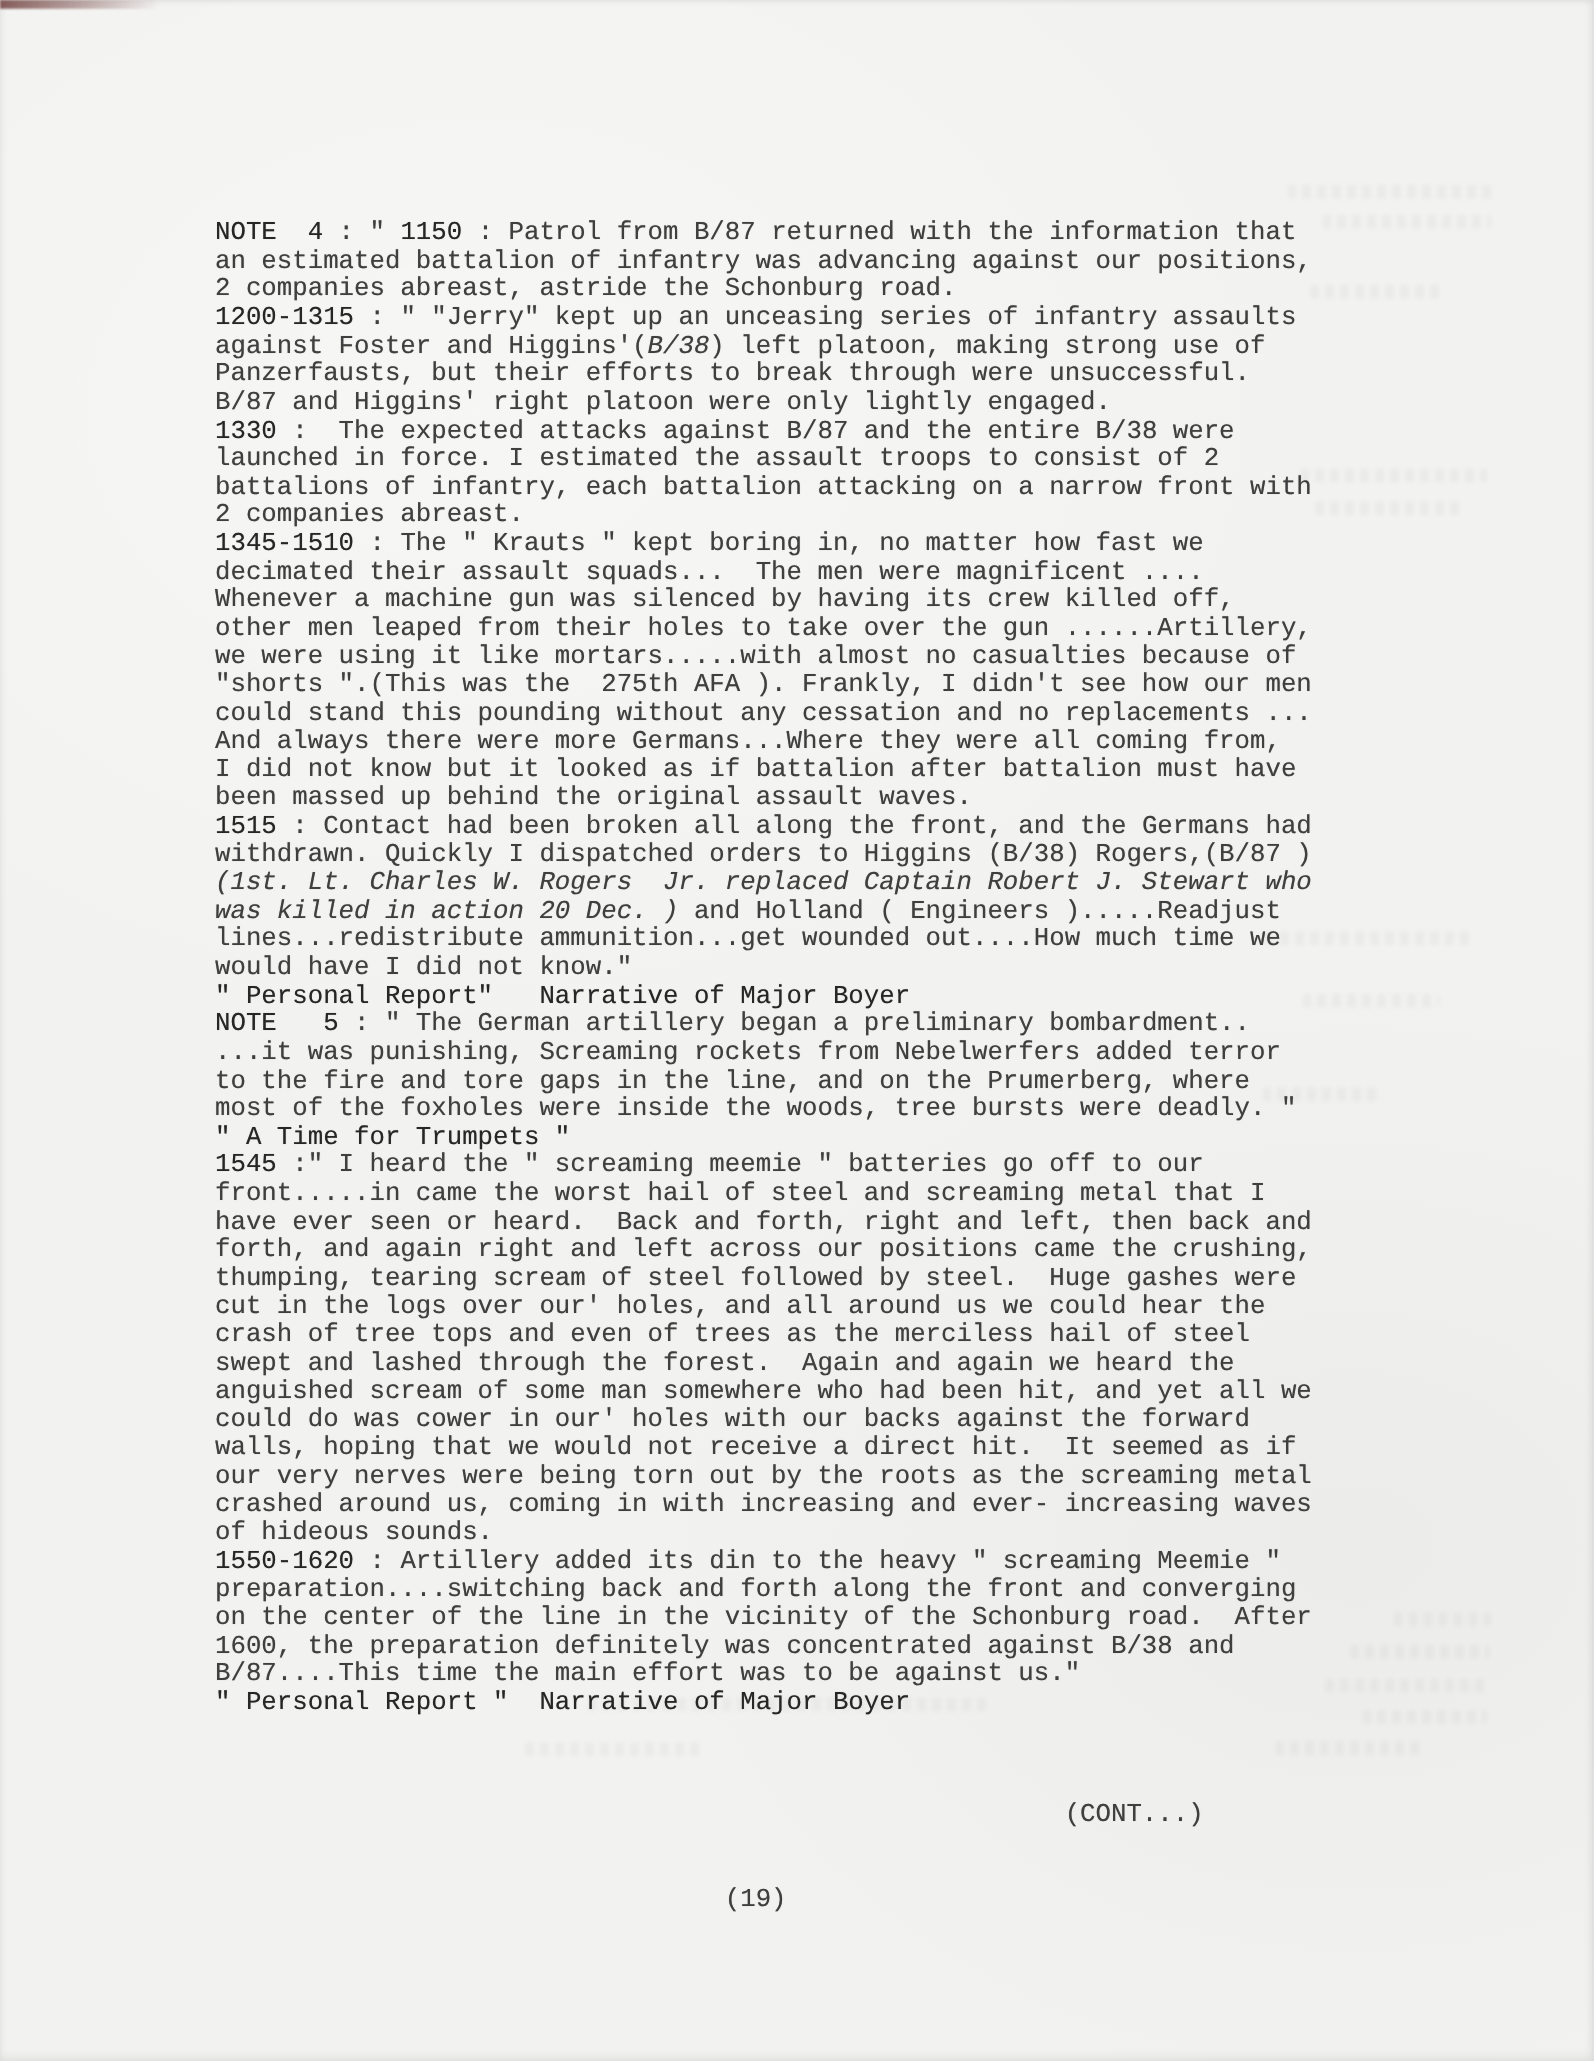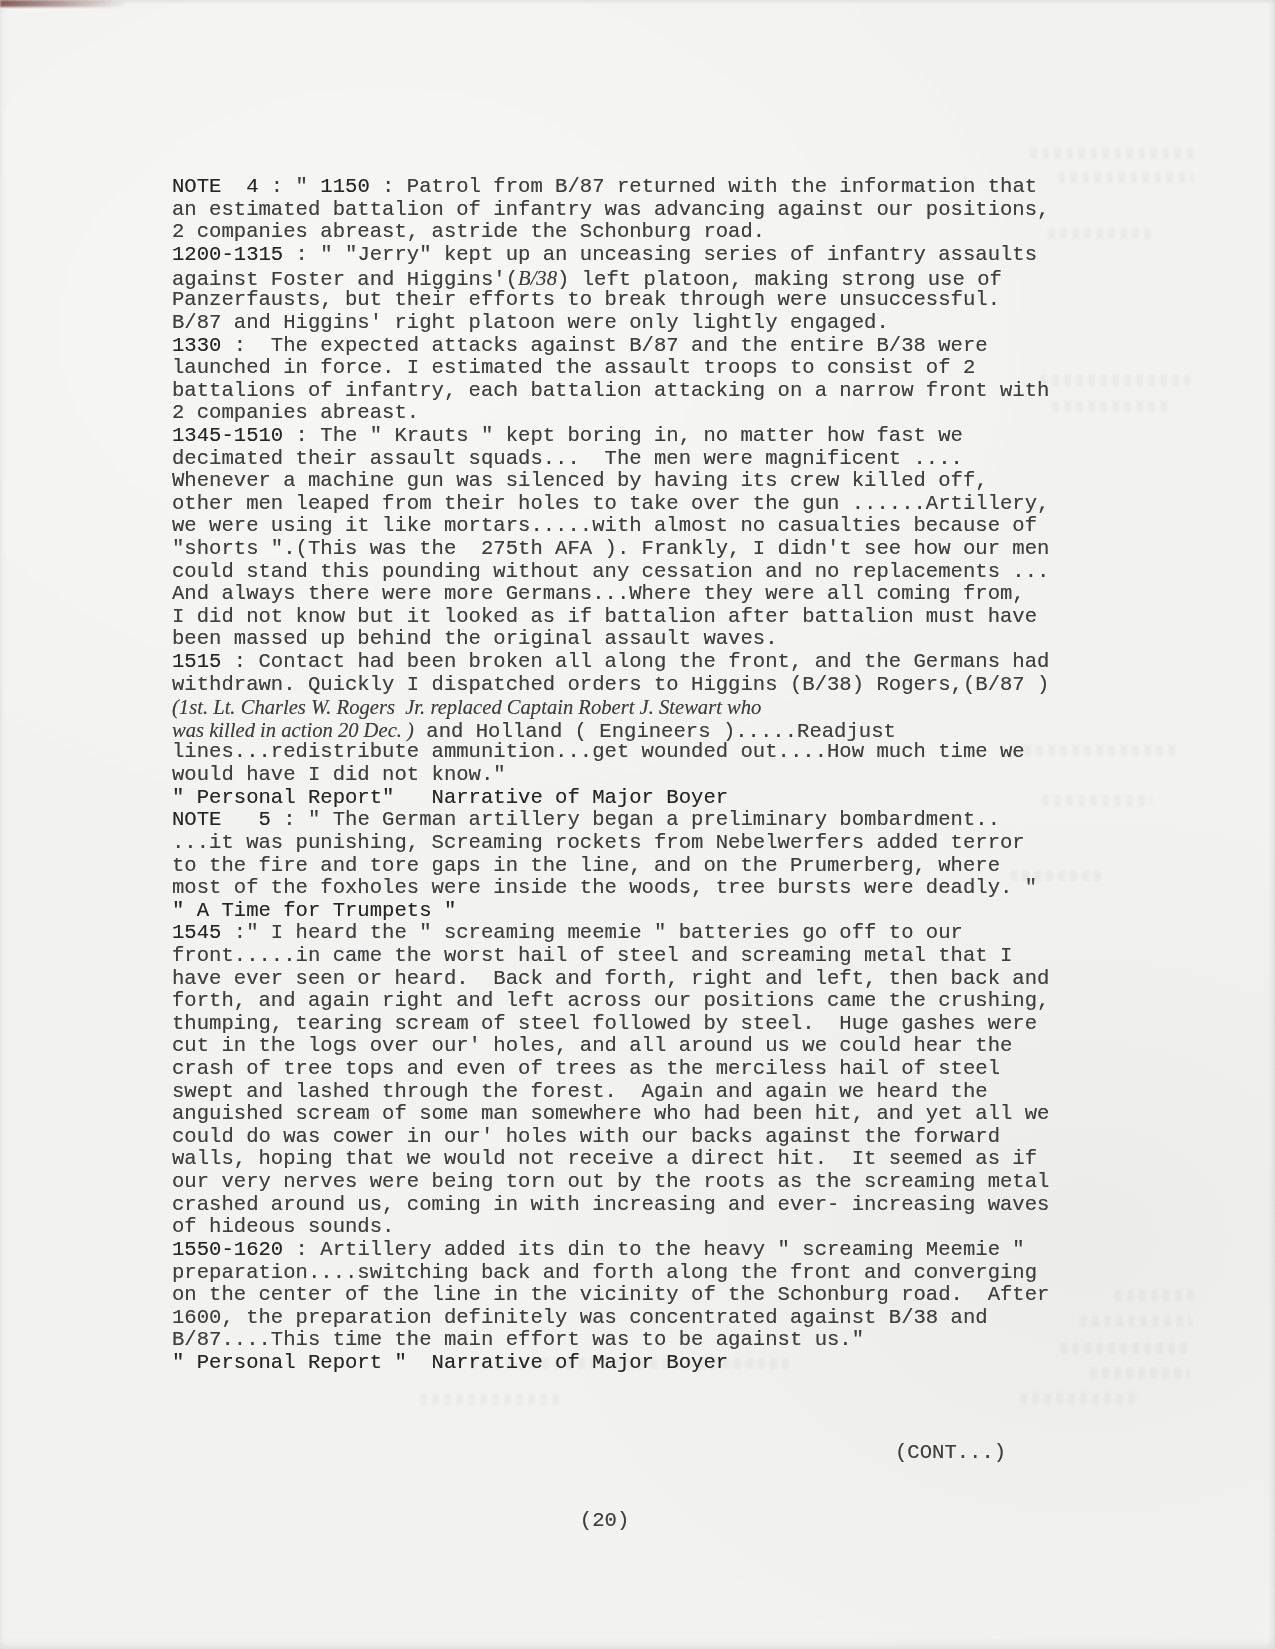--- a/index.html
+++ b/index.html
@@ -40,22 +40,22 @@
     left: 172px;
     top: 131px;
     white-space: pre;
   }
   .line {
     height: 22.62px;
     white-space: pre;
     text-shadow: 0 0 0.6px rgba(63,63,63,0.55);
   }
   .b { font-weight: normal; color: #262626; }
-  .i { font-style: italic; font-family: Liberation Serif, serif; }
-  .indent-cont { padding-left: 55ch; text-align: center; }
+  .i { font-style: italic; }
+  .indent-cont { padding-left: 55ch; }
   .indent-page { padding-left: 33ch; }
   .ghost {
     position: absolute;
     height: 11px;
     background: repeating-linear-gradient(90deg,
       rgba(105,105,100,0.55) 0px, rgba(105,105,100,0.55) 7px,
       rgba(105,105,100,0) 7px, rgba(105,105,100,0) 12px);
     filter: blur(1.6px);
     opacity: 0.10;
     border-radius: 3px;
@@ -80,16 +80,16 @@
   <div class="ghost" style="left:1080px; top:1316px; width:112px;"></div>
   <div class="ghost" style="left:1060px; top:1343px; width:132px;"></div>
   <div class="ghost" style="left:1090px; top:1368px; width:100px;"></div>
   <div class="ghost" style="left:1020px; top:1393px; width:120px;"></div>
   <div class="ghost" style="left:470px; top:1358px; width:320px;"></div>
   <div class="ghost" style="left:420px; top:1394px; width:140px;"></div>
 
   <div class="text-block">
     <div><div class="line"><span class="b">NOTE  4</span><span> : " </span><span class="b">1150</span><span> : Patrol from B/87 returned with the information that</span></div><div class="line"><span>an estimated battalion of infantry was advancing against our positions,</span></div><div class="line"><span>2 companies abreast, astride the Schonburg road.</span></div><div class="line"><span class="b">1200-1315</span><span> : " "Jerry" kept up an unceasing series of infantry assaults</span></div><div class="line"><span>against Foster and Higgins'(</span><span class="i">B/38</span><span>) left platoon, making strong use of</span></div><div class="line"><span>Panzerfausts, but their efforts to break through were unsuccessful.</span></div><div class="line"><span>B/87 and Higgins' right platoon were only lightly engaged.</span></div><div class="line"><span class="b">1330</span><span> :  The expected attacks against B/87 and the entire B/38 were</span></div><div class="line"><span>launched in force. I estimated the assault troops to consist of 2</span></div><div class="line"><span>battalions of infantry, each battalion attacking on a narrow front with</span></div><div class="line"><span>2 companies abreast.</span></div><div class="line"><span class="b">1345-1510</span><span> : The " Krauts " kept boring in, no matter how fast we</span></div><div class="line"><span>decimated their assault squads...  The men were magnificent ....</span></div><div class="line"><span>Whenever a machine gun was silenced by having its crew killed off,</span></div><div class="line"><span>other men leaped from their holes to take over the gun ......Artillery,</span></div><div class="line"><span>we were using it like mortars.....with almost no casualties because of</span></div><div class="line"><span>"shorts ".(This was the  275th AFA ). Frankly, I didn't see how our men</span></div><div class="line"><span>could stand this pounding without any cessation and no replacements ...</span></div><div class="line"><span>And always there were more Germans...Where they were all coming from,</span></div><div class="line"><span>I did not know but it looked as if battalion after battalion must have</span></div><div class="line"><span>been massed up behind the original assault waves.</span></div><div class="line"><span class="b">1515</span><span> : Contact had been broken all along the front, and the Germans had</span></div><div class="line"><span>withdrawn. Quickly I dispatched orders to Higgins (B/38) Rogers,(B/87 )</span></div><div class="line"><span class="i">(1st. Lt. Charles W. Rogers  Jr. replaced Captain Robert J. Stewart who</span></div><div class="line"><span class="i">was killed in action 20 Dec. )</span><span> and Holland ( Engineers ).....Readjust</span></div><div class="line"><span>lines...redistribute ammunition...get wounded out....How much time we</span></div><div class="line"><span>would have I did not know."</span></div><div class="line"><span class="b">" Personal Report"   Narrative of Major Boyer</span></div><div class="line"><span class="b">NOTE   5</span><span> : " The German artillery began a preliminary bombardment..</span></div><div class="line"><span>...it was punishing, Screaming rockets from Nebelwerfers added terror</span></div><div class="line"><span>to the fire and tore gaps in the line, and on the Prumerberg, where</span></div><div class="line"><span>most of the foxholes were inside the woods, tree bursts were deadly. "</span></div><div class="line"><span class="b">" A Time for Trumpets "</span></div><div class="line"><span class="b">1545</span><span> :" I heard the " screaming meemie " batteries go off to our</span></div><div class="line"><span>front.....in came the worst hail of steel and screaming metal that I</span></div><div class="line"><span>have ever seen or heard.  Back and forth, right and left, then back and</span></div><div class="line"><span>forth, and again right and left across our positions came the crushing,</span></div><div class="line"><span>thumping, tearing scream of steel followed by steel.  Huge gashes were</span></div><div class="line"><span>cut in the logs over our' holes, and all around us we could hear the</span></div><div class="line"><span>crash of tree tops and even of trees as the merciless hail of steel</span></div><div class="line"><span>swept and lashed through the forest.  Again and again we heard the</span></div><div class="line"><span>anguished scream of some man somewhere who had been hit, and yet all we</span></div><div class="line"><span>could do was cower in our' holes with our backs against the forward</span></div><div class="line"><span>walls, hoping that we would not receive a direct hit.  It seemed as if</span></div><div class="line"><span>our very nerves were being torn out by the roots as the screaming metal</span></div><div class="line"><span>crashed around us, coming in with increasing and ever- increasing waves</span></div><div class="line"><span>of hideous sounds.</span></div><div class="line"><span class="b">1550-1620</span><span> : Artillery added its din to the heavy " screaming Meemie "</span></div><div class="line"><span>preparation....switching back and forth along the front and converging</span></div><div class="line"><span>on the center of the line in the vicinity of the Schonburg road.  After</span></div><div class="line"><span>1600, the preparation definitely was concentrated against B/38 and</span></div><div class="line"><span>B/87....This time the main effort was to be against us."</span></div><div class="line"><span class="b">" Personal Report "  Narrative of Major Boyer</span></div><div class="line"><span></span></div></div>
     <div class="line indent-cont">(CONT...)</div>
-    <div class="line indent-page">(20)</div>
+    <div class="line indent-page">(19)</div>
   </div>
 
 </div>
 
 </body></html>

